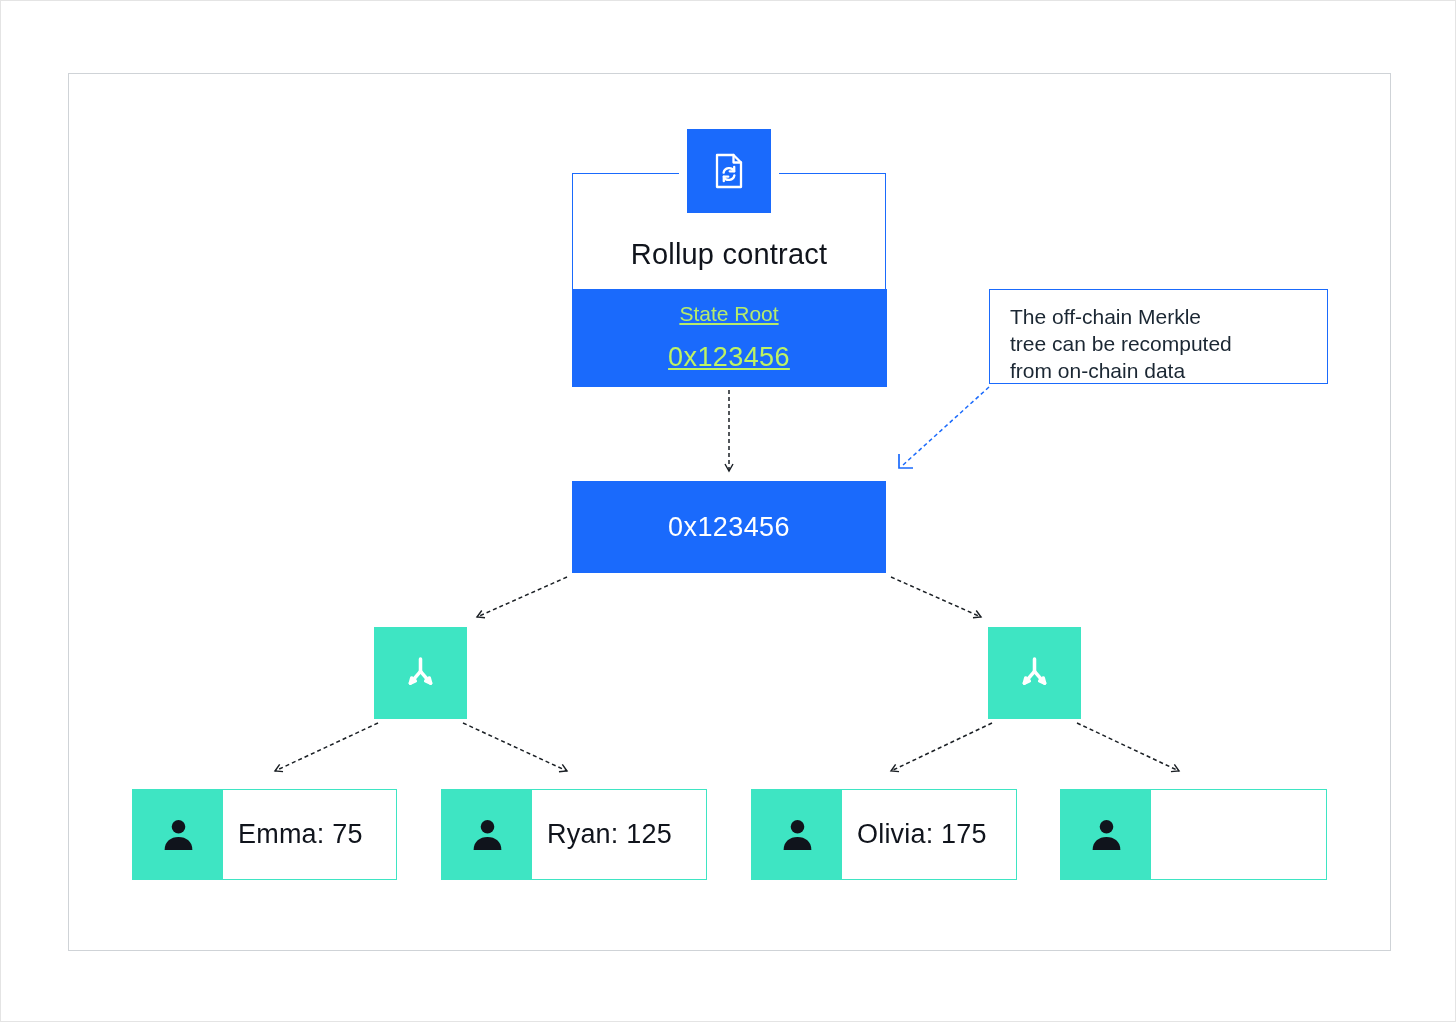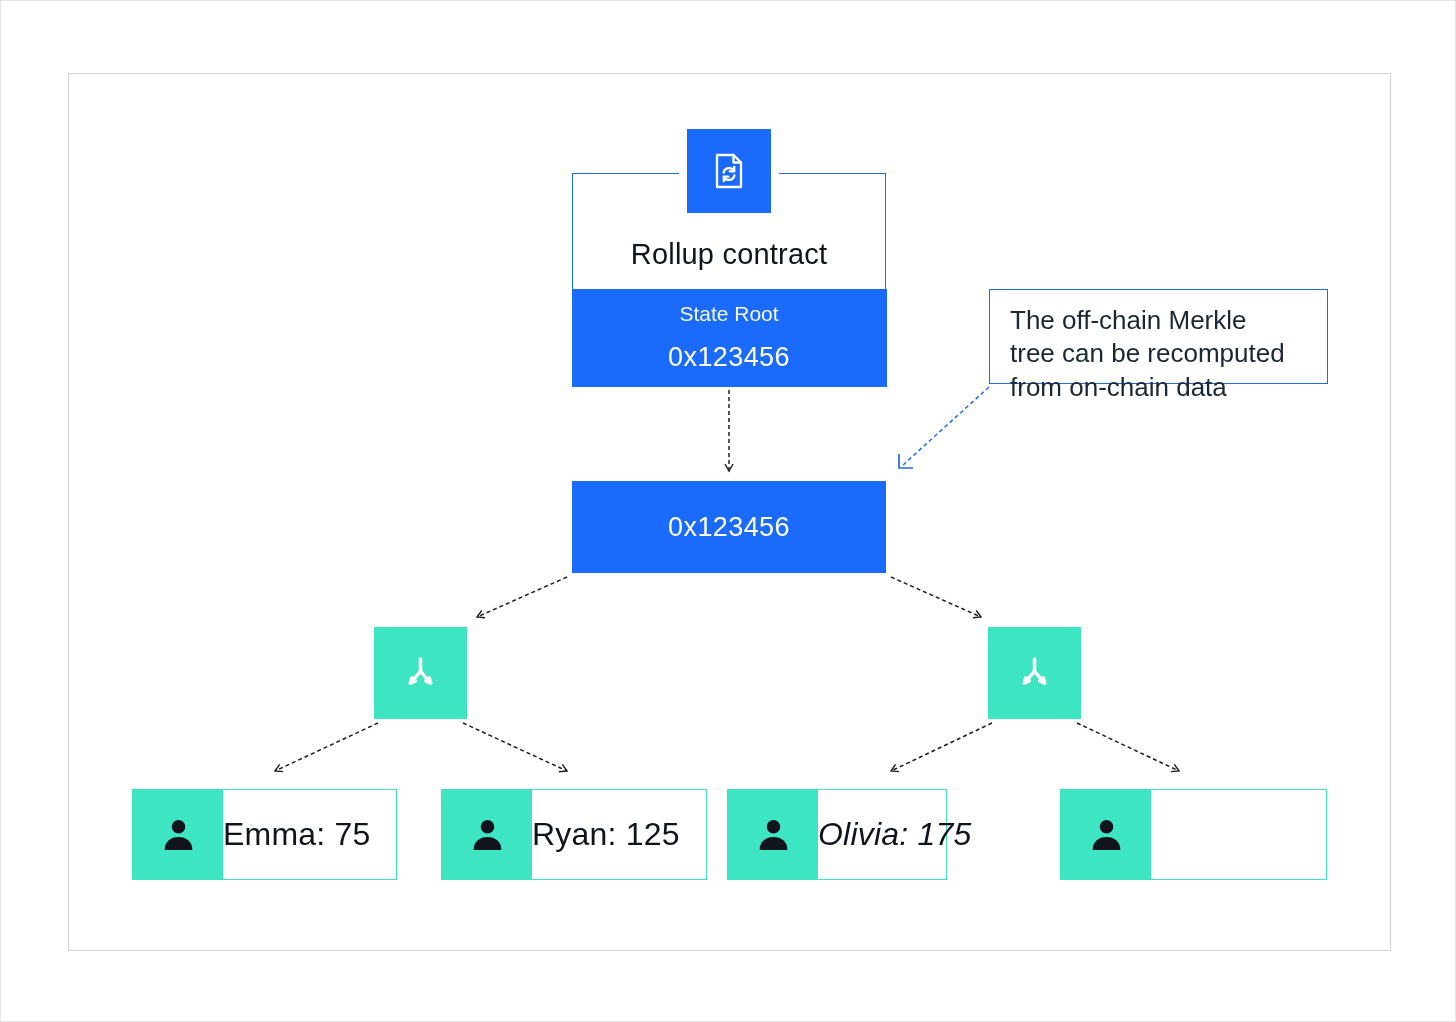--- a/index.html
+++ b/index.html
@@ -40,39 +40,39 @@
     position:absolute;left:0;top:0;right:0;height:115px;
     display:flex;align-items:center;justify-content:center;
     padding-top:46px;
     font-size:29px;font-weight:400;color:#10141c;
     letter-spacing:.2px;
   }
   .rollup-root{
     position:absolute;left:-1.5px;right:-1.5px;bottom:-1.5px;height:98px;
     background:var(--blue);
     display:flex;flex-direction:column;align-items:center;justify-content:center;
-    gap:16px;color:#ffffff;
+    gap:16px;color:#bef264;text-decoration:underline;
   }
   .state-root-label{font-size:21px;opacity:.95;}
   .state-root-value{font-size:27px;letter-spacing:.4px;}
   .contract-icon{
     position:absolute;left:678px;top:120px;
     width:84px;height:84px;
     background:var(--blue);
     border:8px solid #fff;
     box-sizing:content-box;
     display:flex;align-items:center;justify-content:center;
   }
   
   .annotation{
     position:absolute;left:988px;top:288px;width:339px;height:95px;
     border:1.5px solid var(--blue);
     background:#fff;
     padding:14px 20px;
-    font-size:26px;line-height:1.28;color:#1b2733;
+    font-size:21px;line-height:1.28;color:#1b2733;
     white-space:pre-line;
   }
   
   .root-node{
     position:absolute;left:571px;top:480px;width:314px;height:92px;
     background:var(--blue);
     display:flex;align-items:center;justify-content:center;
     color:#fff;font-size:27px;letter-spacing:.4px;
   }
   
@@ -85,31 +85,31 @@
   .branch-right{left:987px;}
   
   .leaf{
     position:absolute;top:788px;height:91px;
     border:1.5px solid var(--teal);
     background:#fff;
     display:flex;align-items:stretch;
   }
   .leaf-emma{left:131px;width:265px;}
   .leaf-ryan{left:440px;width:266px;}
-  .leaf-olivia{left:726px;width:220px;font-style:italic;}
+  .leaf-olivia{left:750px;width:266px;}
   .leaf-david{left:1059px;width:267px;}
   .leaf-icon{
     width:90px;flex:0 0 90px;
     background:var(--teal);
     display:flex;align-items:center;justify-content:center;
   }
   .leaf-label{
     flex:1;display:flex;align-items:center;
-    padding-left:0;
-    font-size:32px;color:#10141c;letter-spacing:.2px;
+    padding-left:15px;
+    font-size:27px;color:#10141c;letter-spacing:.2px;
     white-space:nowrap;
   }
 </style>
 </head>
 <body>
 
 <div class="page">
   <div class="frame"></div>
 
   <svg class="connectors">

